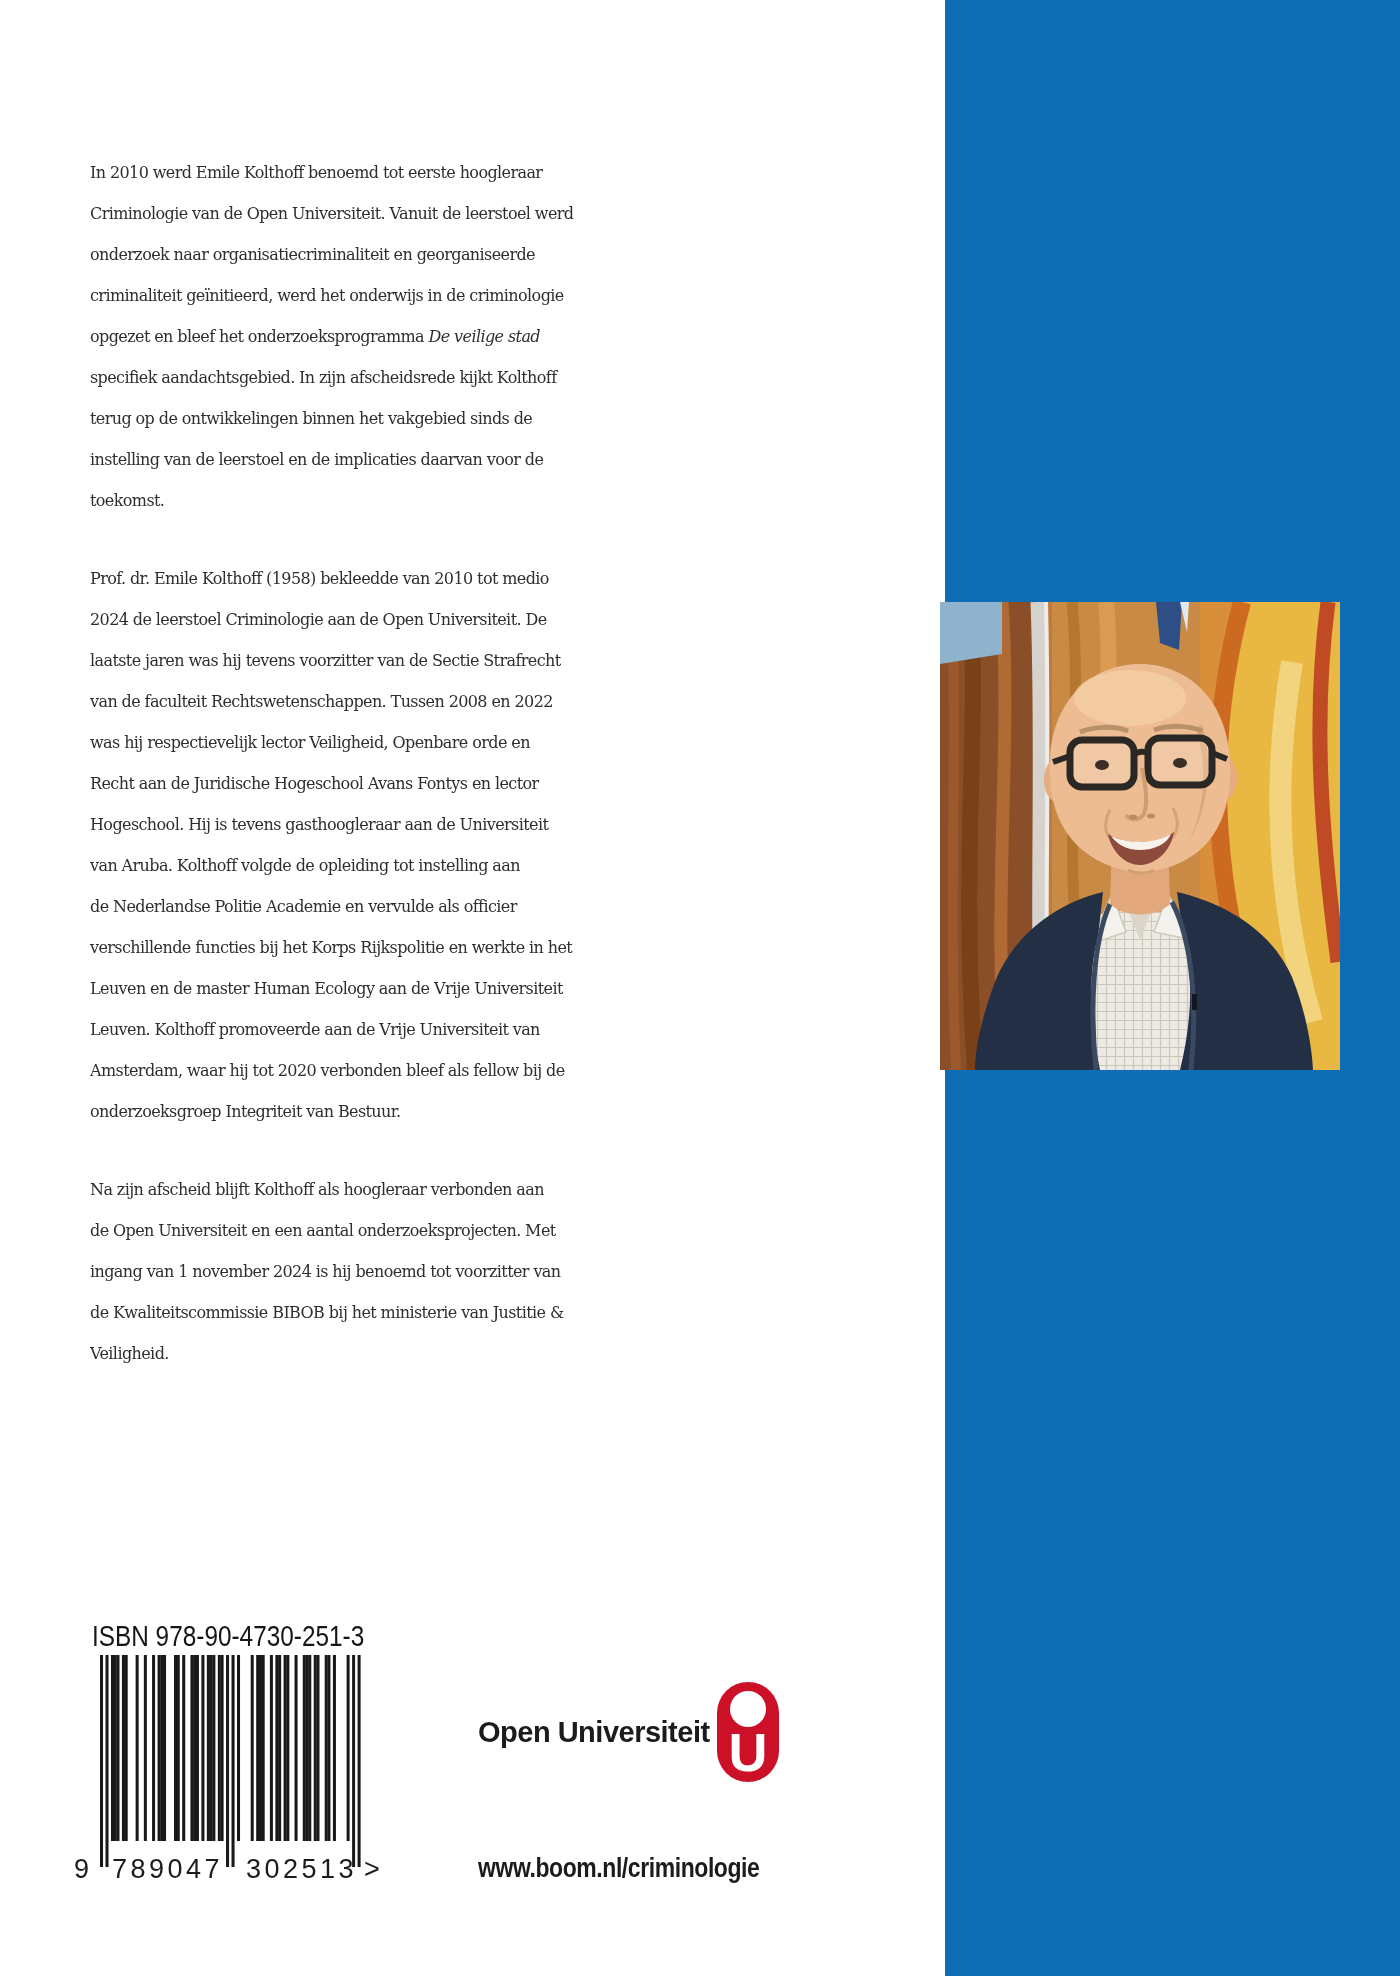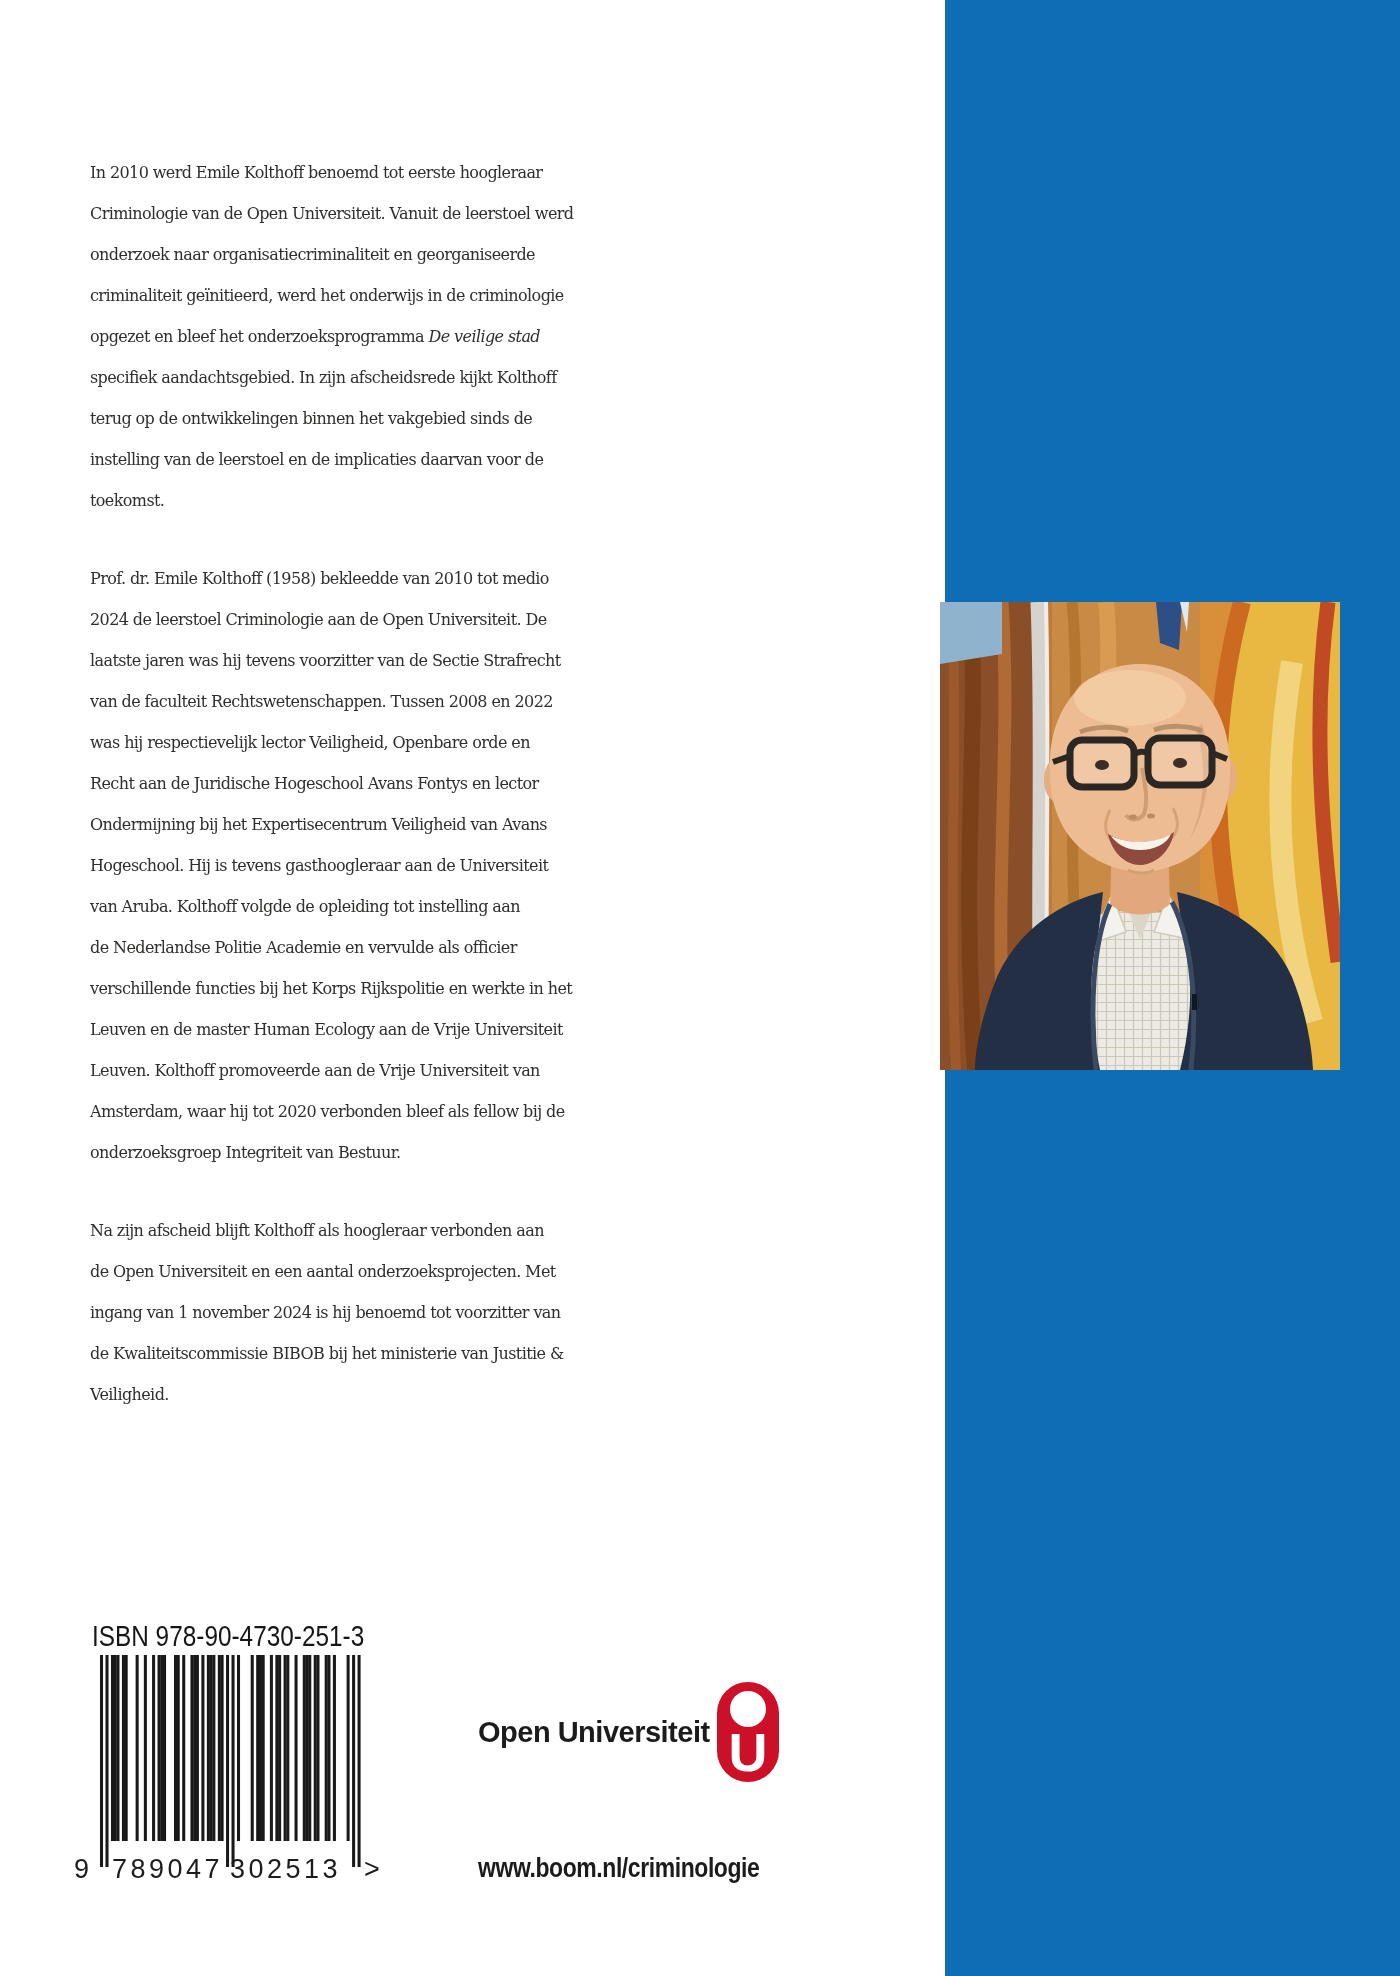--- a/index.html
+++ b/index.html
@@ -14,21 +14,21 @@
   .portrait{position:absolute;left:940px;top:602px;width:400px;height:468px;}
   .portrait svg{display:block;}
   .isbn-label{position:absolute;left:92px;top:1620px;font-family:"Liberation Sans",sans-serif;
               font-size:29px;color:#161616;transform:scaleX(0.84);transform-origin:left top;
               white-space:nowrap;}
   .barcode-wrap{position:absolute;left:100px;top:1655px;width:262px;height:214px;}
   .bc-digit{position:absolute;font-family:"Liberation Sans",sans-serif;font-size:27px;
             color:#1c1c1c;top:1854px;white-space:nowrap;}
   .bc-first{left:74px;}
   .bc-left{left:112px;letter-spacing:3.5px;}
-  .bc-right{left:230px;letter-spacing:3.5px;text-align:center;}
+  .bc-right{left:246px;letter-spacing:3.5px;text-align:center;}
   .bc-arrow{left:364px;}
   .ou-logo-text{position:absolute;left:478px;top:1716px;font-family:"Liberation Sans",sans-serif;
                 font-weight:bold;font-size:29px;letter-spacing:-0.5px;color:#1b1b1b;
                 white-space:nowrap;}
   .ou-logo-mark{position:absolute;left:716px;top:1681px;width:64px;height:102px;}
   .site-url{position:absolute;left:478px;top:1852px;font-family:"Liberation Sans",sans-serif;
             font-weight:bold;font-size:28px;letter-spacing:-0.5px;color:#1b1b1b;
             transform:scaleX(0.82);transform-origin:left top;white-space:nowrap;}
 </style>
 </head>
@@ -50,21 +50,20 @@
         <div class="line"><span>instelling van de leerstoel en de implicaties daarvan voor de</span></div>
         <div class="line"><span>toekomst.</span></div>
       </div>
       <div class="para">
         <div class="line"><span>Prof. dr. Emile Kolthoff (1958) bekleedde van 2010 tot medio</span></div>
         <div class="line"><span>2024 de leerstoel Criminologie aan de Open Universiteit. De</span></div>
         <div class="line"><span>laatste jaren was hij tevens voorzitter van de Sectie Strafrecht</span></div>
         <div class="line"><span>van de faculteit Rechtswetenschappen. Tussen 2008 en 2022</span></div>
         <div class="line"><span>was hij respectievelijk lector Veiligheid, Openbare orde en</span></div>
         <div class="line"><span>Recht aan de Juridische Hogeschool Avans Fontys en lector</span></div>
-        <div class="line"><span>Ondermijning bij het Expertisecentrum Veiligheid van Avans</span></div>
         <div class="line"><span>Hogeschool. Hij is tevens gasthoogleraar aan de Universiteit</span></div>
         <div class="line"><span>van Aruba. Kolthoff volgde de opleiding tot instelling aan</span></div>
         <div class="line"><span>de Nederlandse Politie Academie en vervulde als officier</span></div>
         <div class="line"><span>verschillende functies bij het Korps Rijkspolitie en werkte in het</span></div>
         <div class="line"><span>Leuven en de master Human Ecology aan de Vrije Universiteit</span></div>
         <div class="line"><span>Leuven. Kolthoff promoveerde aan de Vrije Universiteit van</span></div>
         <div class="line"><span>Amsterdam, waar hij tot 2020 verbonden bleef als fellow bij de</span></div>
         <div class="line"><span>onderzoeksgroep Integriteit van Bestuur.</span></div>
       </div>
       <div class="para">

